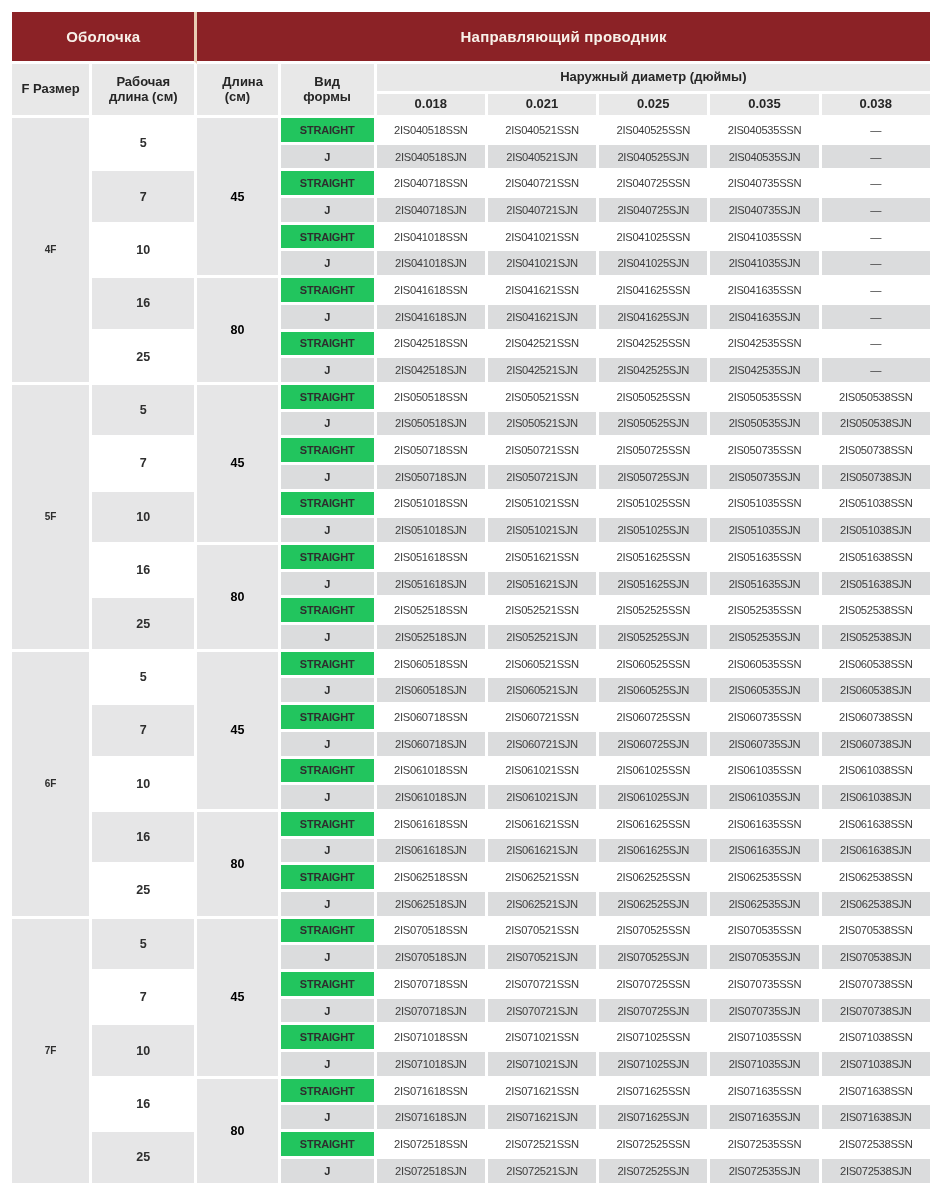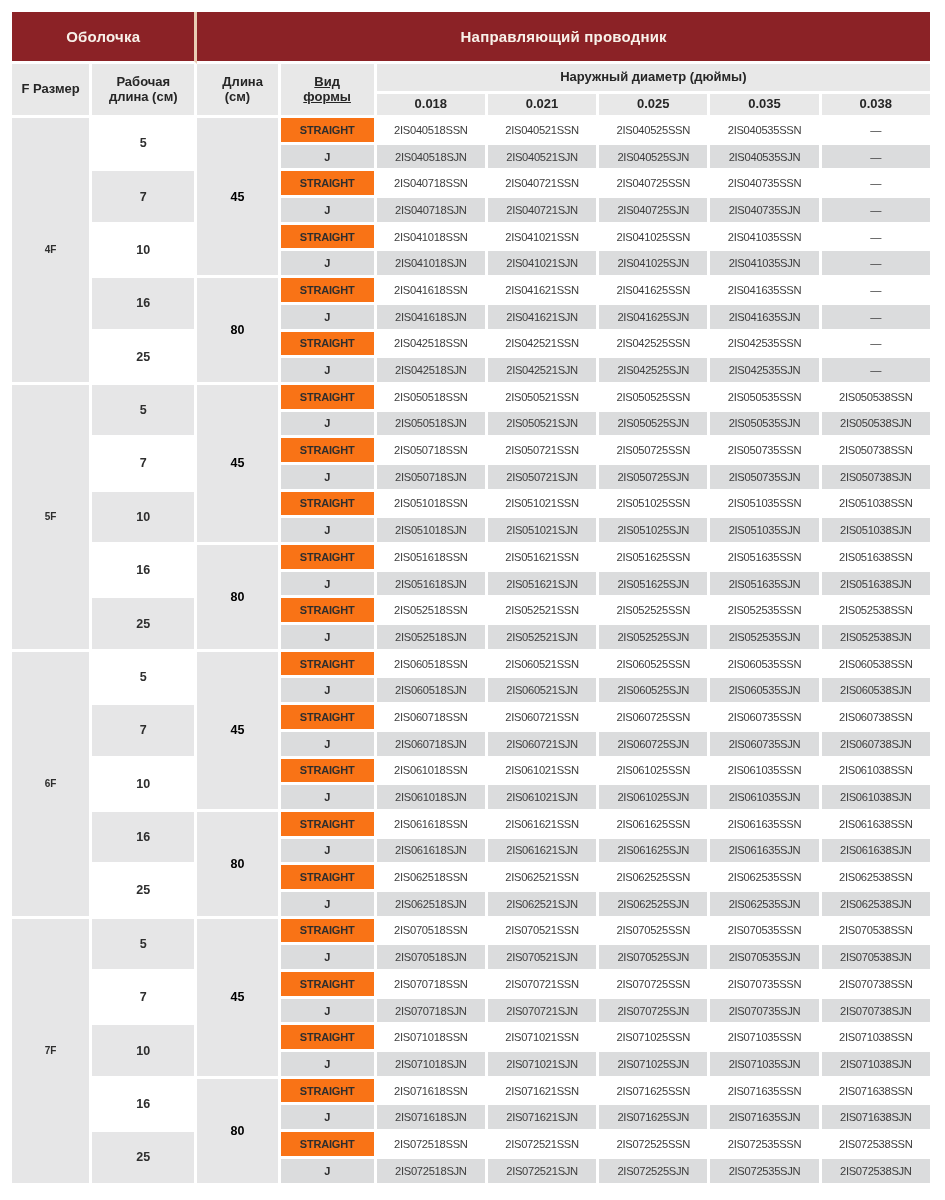--- a/index.html
+++ b/index.html
@@ -30,32 +30,32 @@
   th.sheath-cell { border-right:3px solid #e9cdb4; }
   tr.sub-head-1 th, tr.sub-head-2 th {
     background:#e8e8e8; color:#262626;
     font-weight:700; font-size:13px; line-height:1.12;
   }
   tr.sub-head-1 { height:30px; }
   tr.sub-head-2 { height:24px; }
   tr.sub-head-2 th { font-size:13px; }
   th.pad-narrow  { padding:0 10px; }
   th.pad-narrow2 { padding:0 25px; }
-  th.pad-narrow3 { padding:4px 20px;text-decoration:underline; }
+  th.pad-narrow3 { padding:4px 20px; }
   
   tbody tr { height:26.7px; }
   td.cell-fsize {
     background:#e6e6e7; font-weight:700; font-size:10px; color:#2e2e2e;
   }
   td.cell-wlen { font-weight:700; font-size:12.5px; color:#2e2e2e; background:#ffffff; }
   td.cell-wlen.shade { background:#e6e6e7; }
   td.cell-glen { background:#e6e6e7; font-weight:700; font-size:12.5px; color:#000000; }
   td.cell-shape {
     font-weight:700; font-size:11px; color:#2e2e2e; letter-spacing:-0.2px;
-    background:#f97316;
+    background:#22c55e;
   }
   td.cell-code {
     font-size:11.2px; color:#3d3d3d; letter-spacing:-0.3px;
     background:#ffffff;
   }
   tr.row-j td.cell-shape, tr.row-j td.cell-code { background:#dbdcdd; }
 </style>
 </head>
 <body>
 

